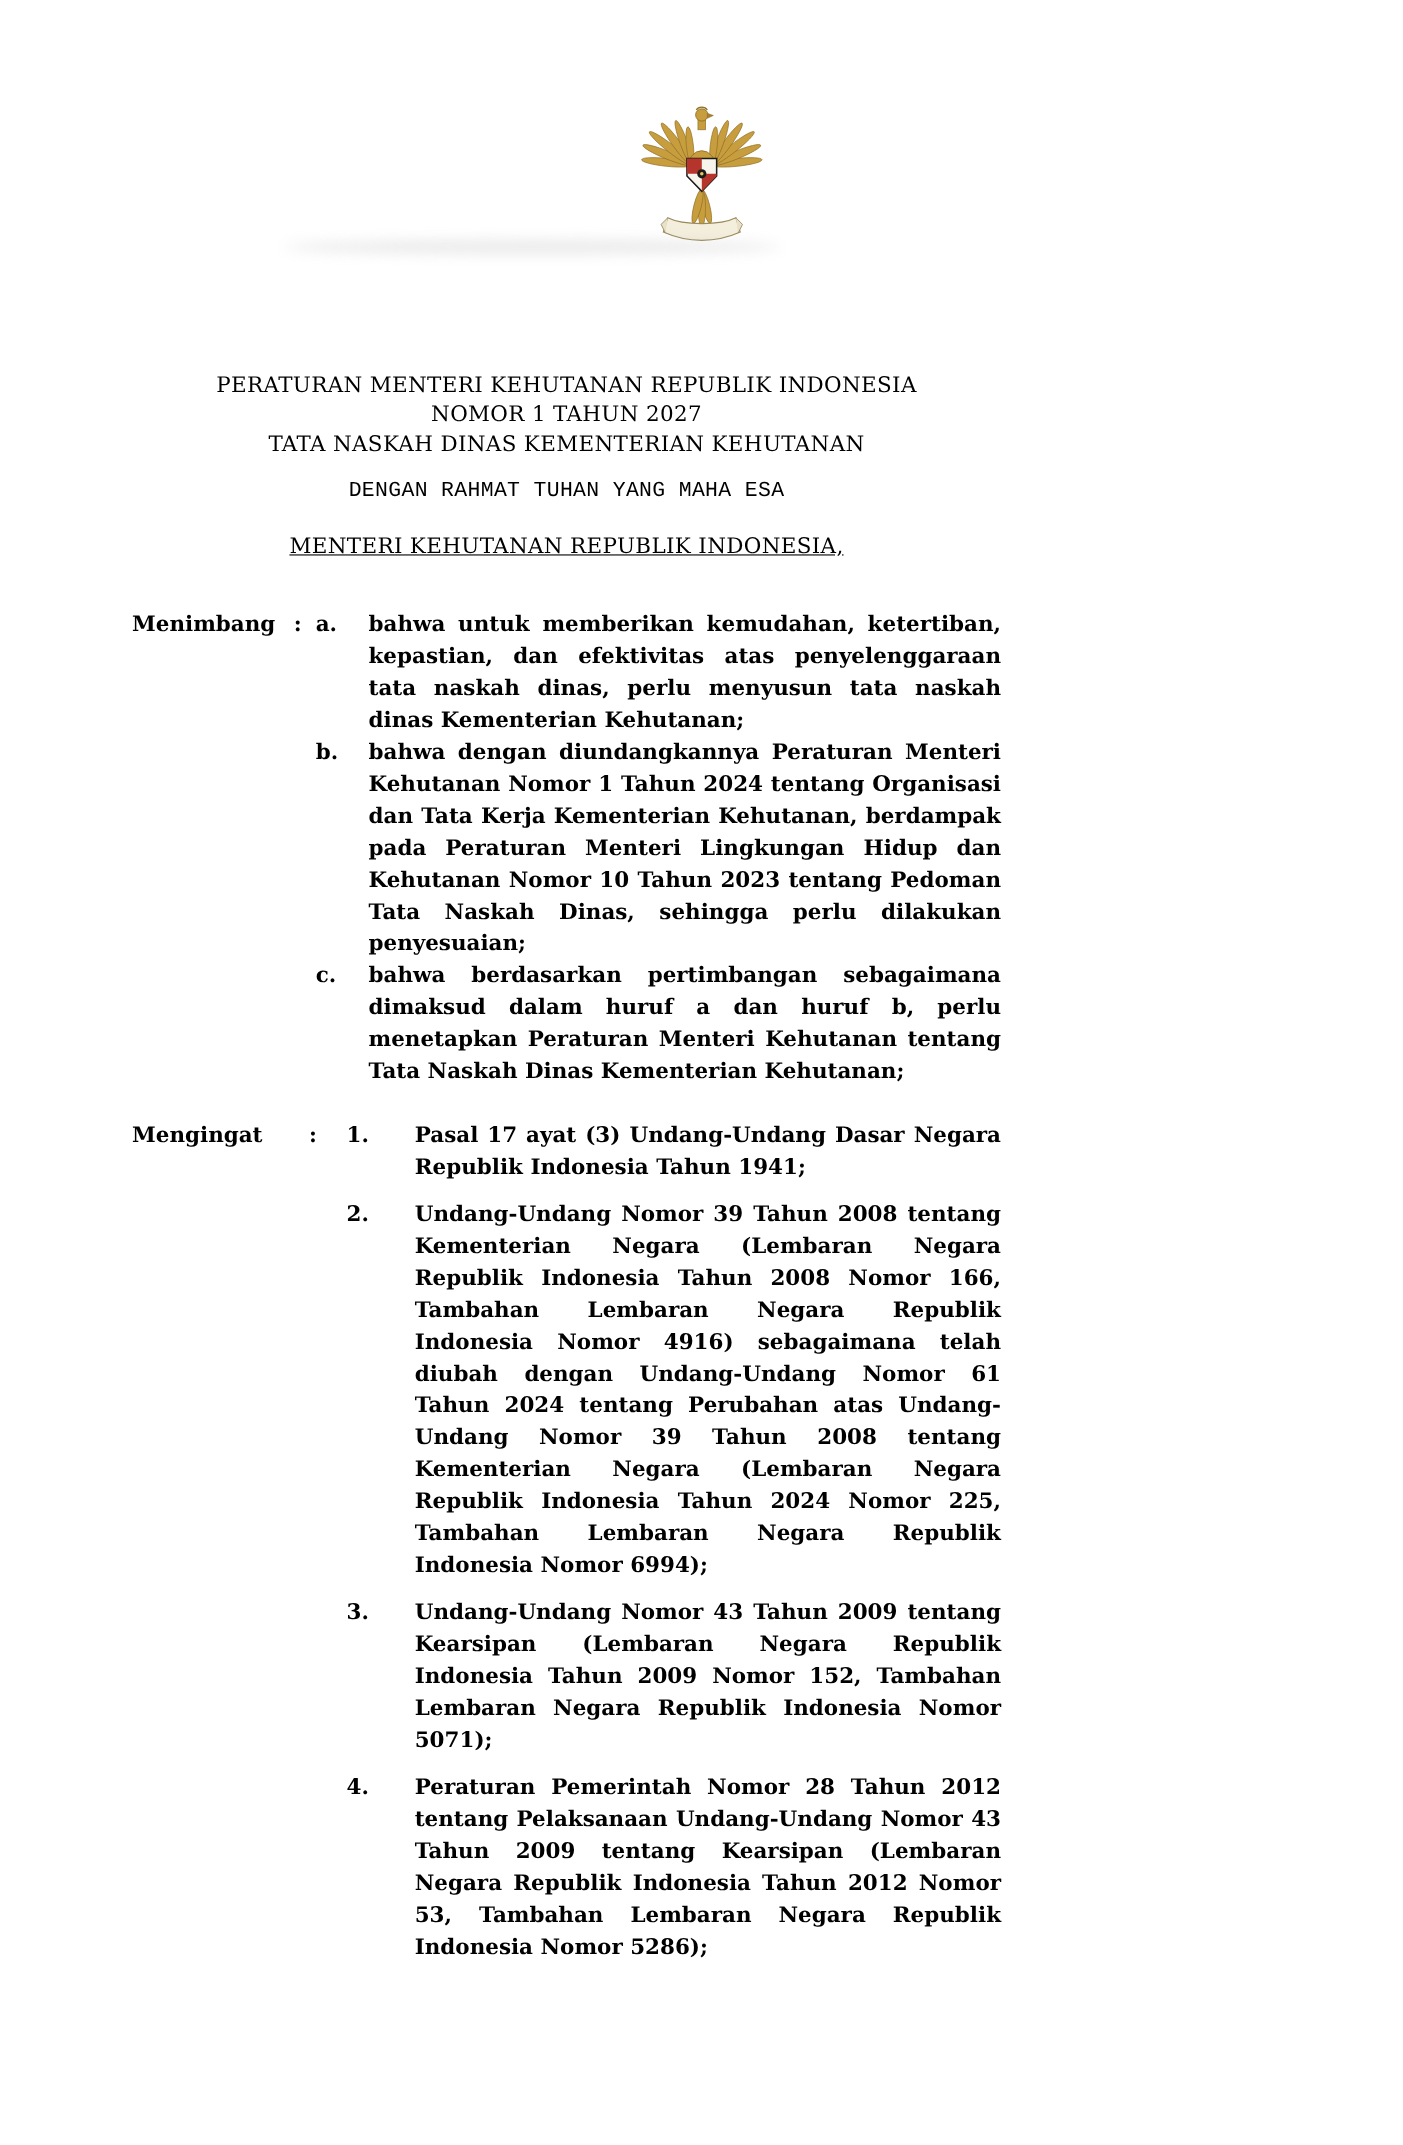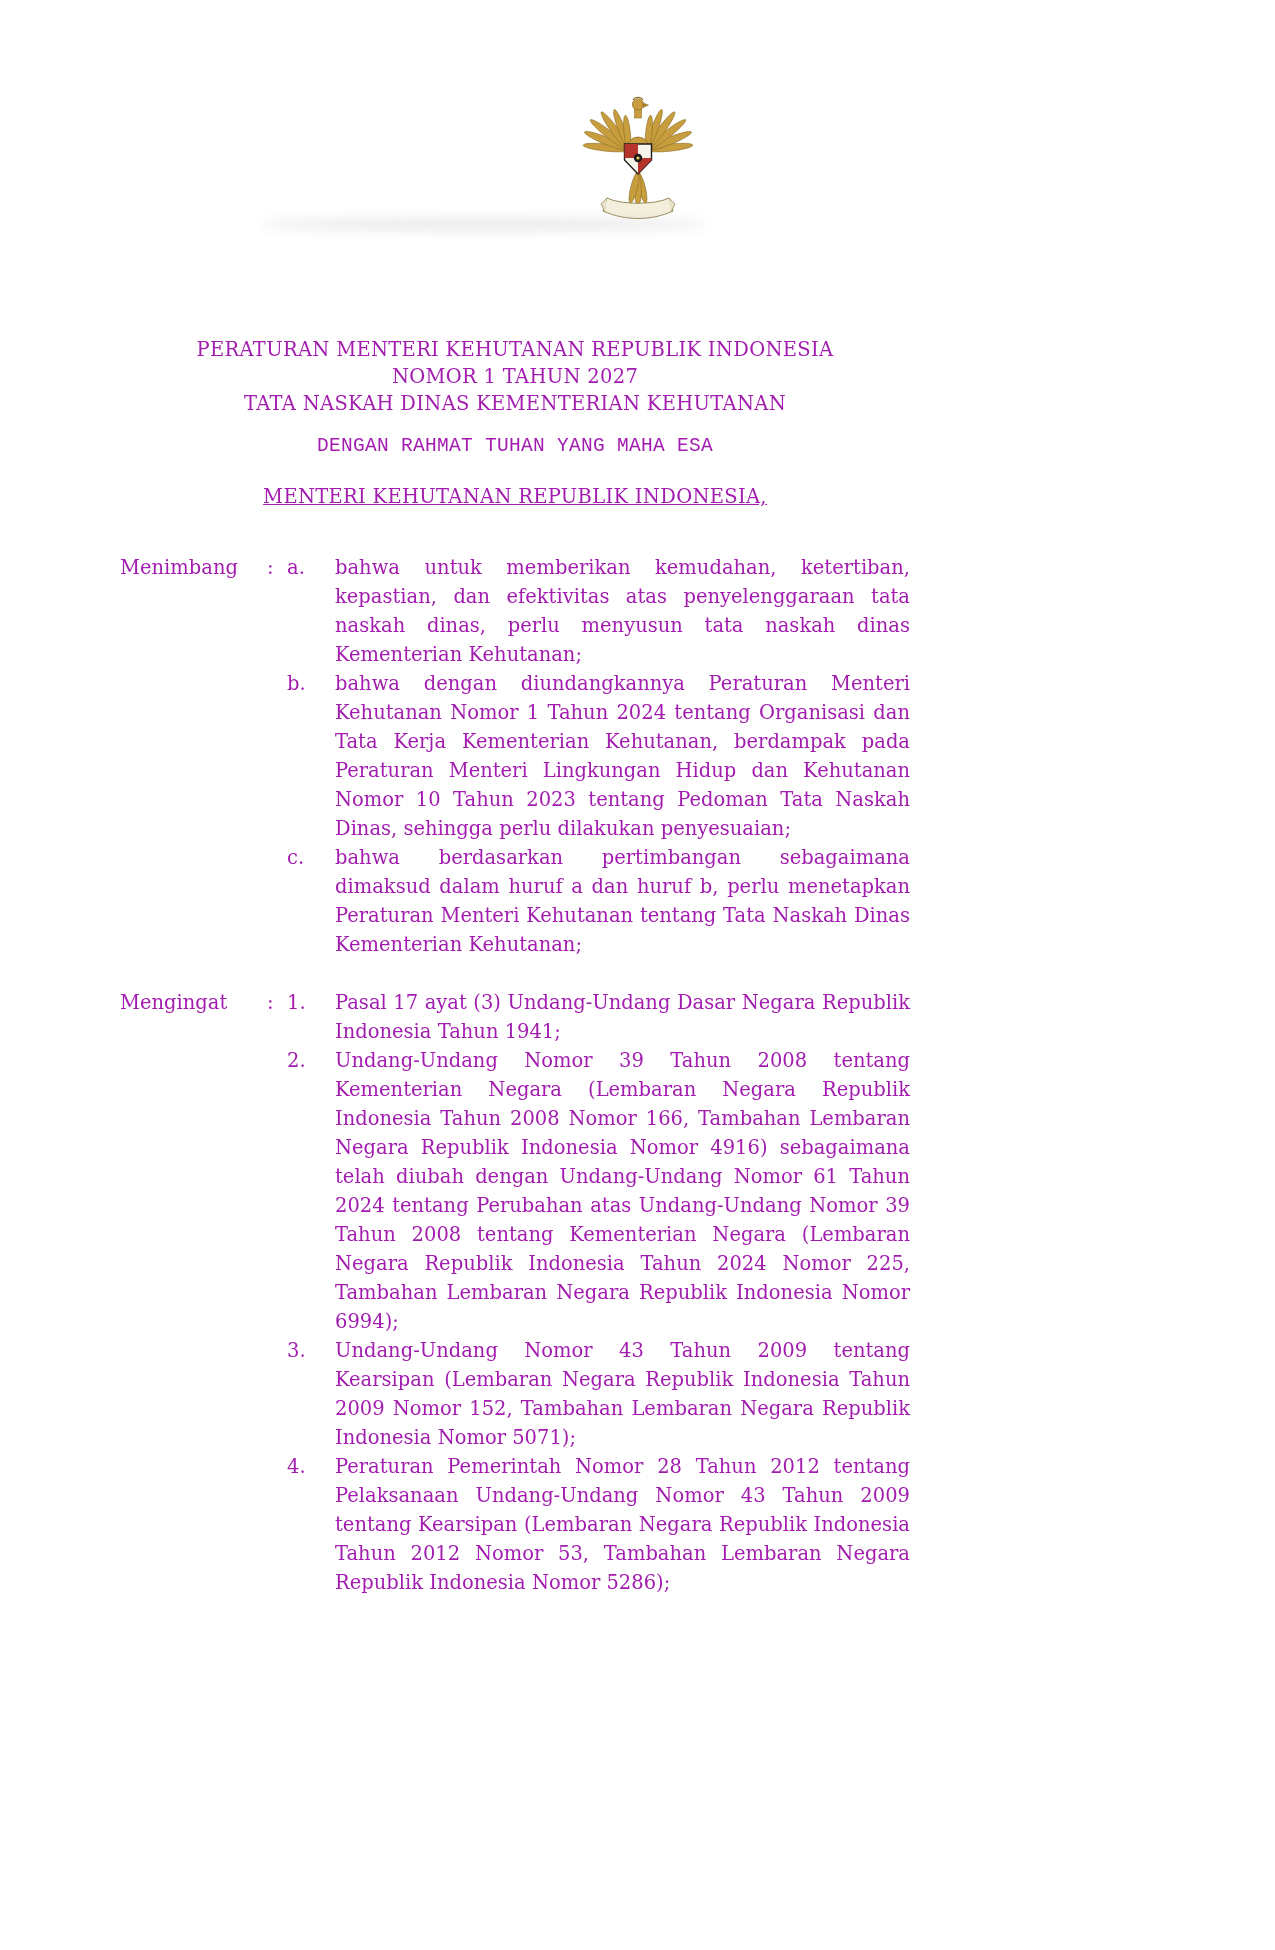--- a/index.html
+++ b/index.html
@@ -3,21 +3,21 @@
 <meta charset="utf-8">
 <style>
   * { margin: 0; padding: 0; box-sizing: border-box; }
   html, body { background: #ffffff; }
   .page {
     position: relative;
     width: 1275px;
     height: 1950px;
     background: #ffffff;
     font-family: "DejaVu Serif", serif;
-    color: #a21caf;
+    color: #000000;
     overflow: hidden;
   }
   .content {
     margin-left: 120px;
     width: 790px;
   }
   .emblem-wrap {
     padding-top: 92px;
     display: flex;
     justify-content: center;
@@ -43,22 +43,23 @@
   .inv { margin-top: 16px; font-family: Liberation Mono, monospace; }
   .auth { margin-top: 23px; text-decoration: underline; }
   .body-sections {
     margin-top: 43px;
     font-size: 19.5px;
     line-height: 29px;
   }
   .section {
     display: grid;
     grid-template-columns: 147px 20px 48px 1fr;
+    font-weight: bold;
   }
-  .section + .section { margin-top: 29px; }
+  .section + .section { margin-top: 29px; gap: 14px; }
   .sec-label { text-align: left; }
   .sec-colon { text-align: left; }
   .sec-marker { text-align: left; }
   .sec-text {
     text-align: justify;
     text-justify: inter-word;
   }
 </style>
 </head>
 <body>

